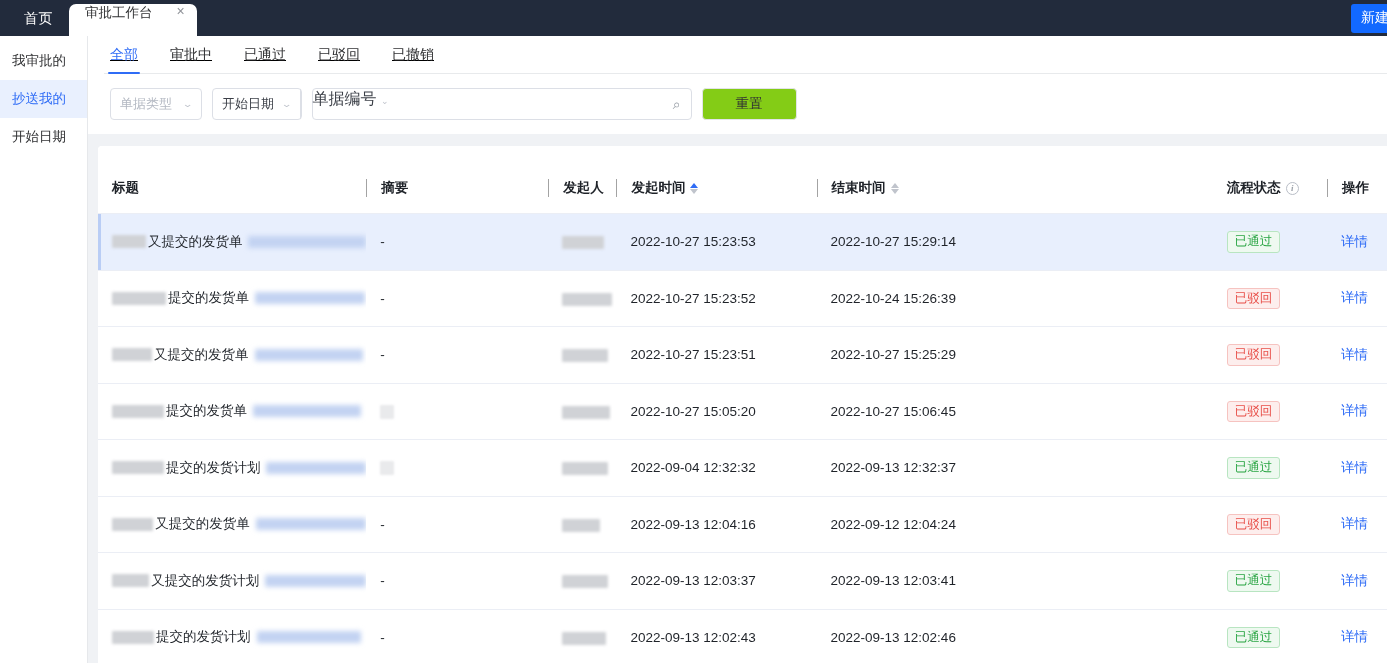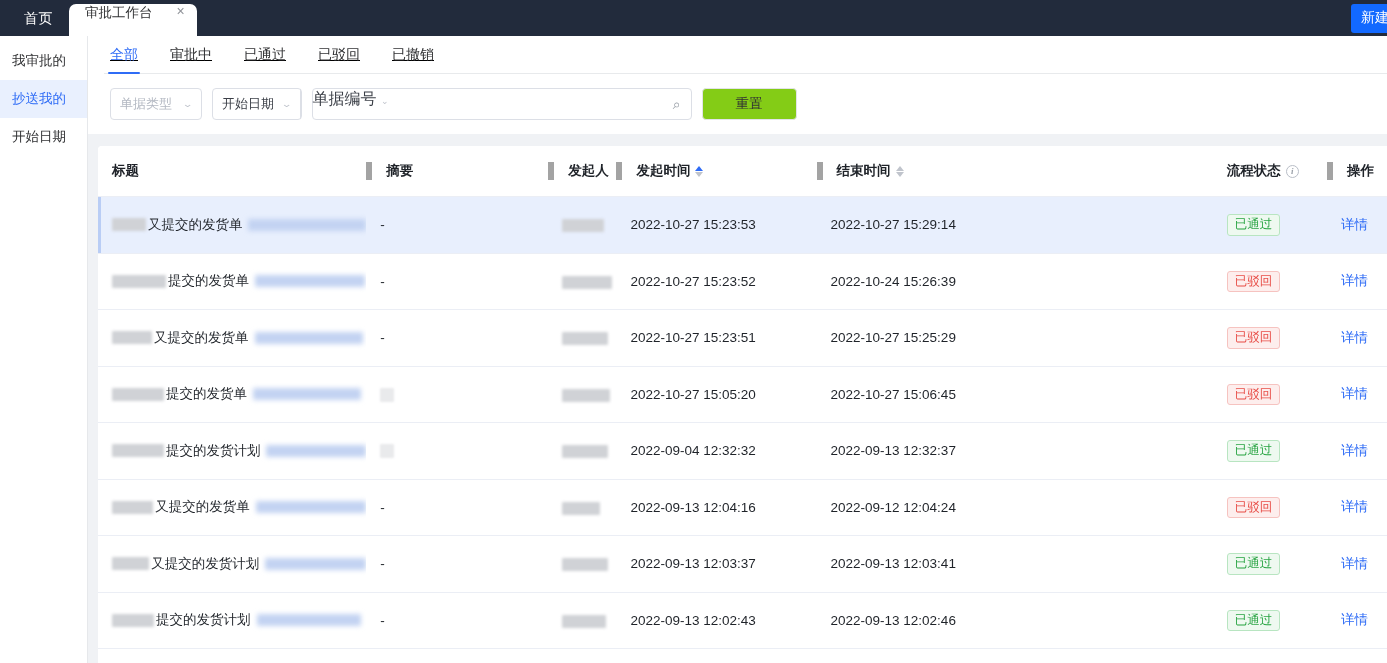--- a/index.html
+++ b/index.html
@@ -210,22 +210,22 @@
     text-align: left;
     font-size: 13.5px;
     font-weight: bold;
     color: #1f2329;
     padding: 16px 0 16px 0;
     background: #fff;
     border-bottom: 1px solid #ebeef5;
     position: relative;
     white-space: nowrap;
   }
-  thead th .th-in { display: inline-flex; align-items: center; gap: 5px; padding-left: 14px; }
-  thead th.sep .th-in { border-left: 6px solid #a3a3a3; }
+  thead th .th-in { display: inline-flex; align-items: center; gap: 5px; padding-left: 14px; margin-top: 17px; }
+  thead th.sep .th-in { border-left: 1px solid #a3a3a3; }
   .sorter { display: inline-flex; flex-direction: column; gap: 1px; line-height: 0; }
   .sorter i {
     display: block; width: 0; height: 0;
     border-left: 4px solid transparent;
     border-right: 4px solid transparent;
   }
   .sorter i.up { border-bottom: 5px solid #c0c4cc; }
   .sorter i.down { border-top: 5px solid #c0c4cc; }
   .sorter.asc i.up { border-bottom-color: #2f6cf6; }
   .info-icon {

